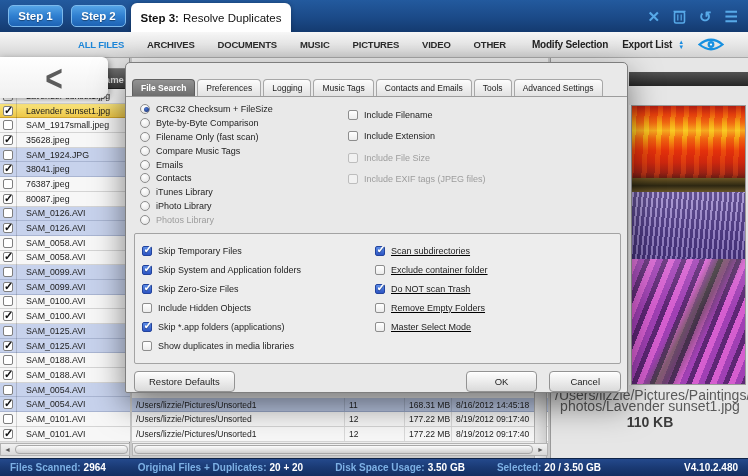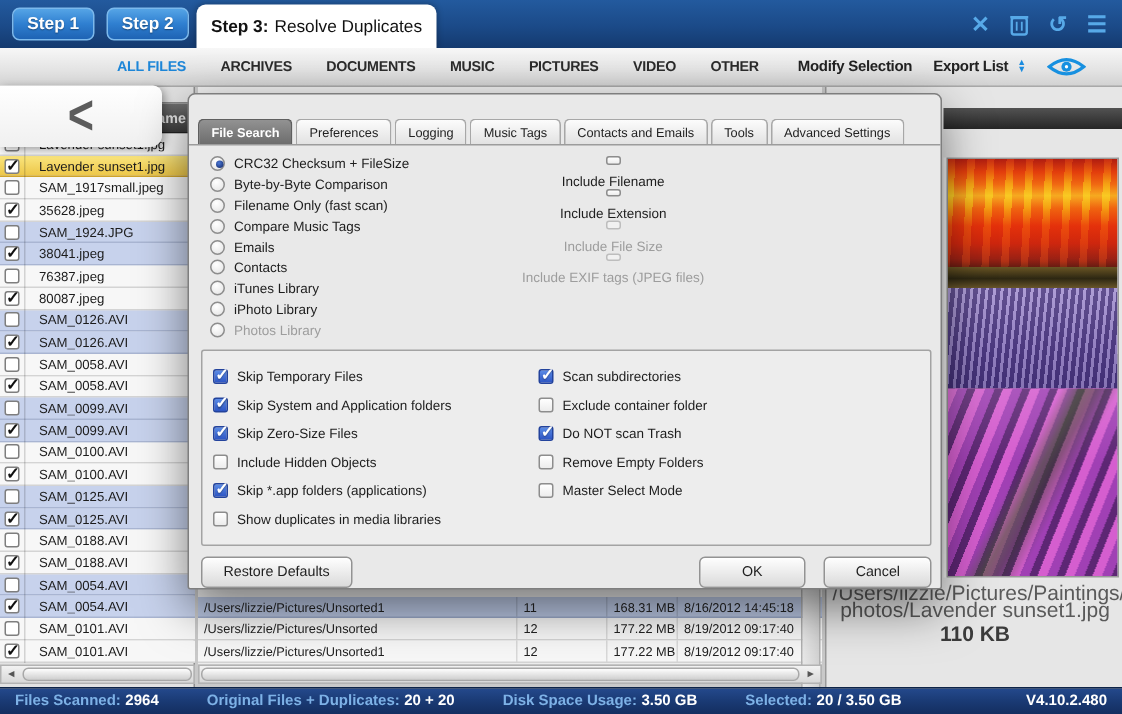--- a/index.html
+++ b/index.html
@@ -129,27 +129,27 @@
   .rrow.dis .lbl, .crow.dis .lbl { color:#9d9d9d; }
   .crow.dis .dcb { border-color:#bdbdbd; background:#f1f1f1; }
 
   .crow { display:flex; align-items:center; gap:6px; }
   .dcb { width:10px; height:10px; min-width:10px; background:linear-gradient(180deg,#fff,#ececec);
     border:1px solid #8d8d8d; border-radius:2px; position:relative; }
   .crow.on .dcb { background:linear-gradient(180deg,#5b8ce6 0%,#2d55c4 100%); border-color:#23439c; }
   .crow.on .dcb::after { content:"✓"; position:absolute; left:0.5px; top:-3.5px; font-size:11px; font-weight:bold; color:#fff;
     text-shadow:0 1px 1px rgba(0,0,0,.35); }
   .include-list { position:absolute; left:222px; top:41px; }
-  .include-list .crow { height:21.5px;flex-direction:column; }
+  .include-list .crow { height:21.5px; }
 
   .groupbox { position:absolute; left:8px; top:170px; width:487px; height:131px;
     border:1px solid #a3a3a3; border-radius:2px; background:#ededed; }
   .gb-col { position:absolute; top:7px; }
   .gb-col .crow { height:19px; }
-  .gb-left { left:7px; } .gb-right { left:224px; }
+  .gb-left { left:7px; } .gb-right { left:240px;text-decoration:underline; }
 
   .dlg-buttons { position:absolute; left:8px; top:308px; width:487px; display:flex; align-items:center; }
   .pbtn { background:linear-gradient(180deg,#fefefe,#dadada); border:1px solid #939393; border-radius:4px;
     font-size:9.5px; color:#1e1e1e; padding:4px 14px; box-shadow:0 1px 1px rgba(255,255,255,.8) inset; }
   .pbtn.restore { margin-right:auto; }
   .pbtn.ok { padding:4px 28px; margin-right:12px; }
   .pbtn.cancel { padding:4px 20px; }
 
   
   .back-panel { position:absolute; left:0; top:57px; width:108px; height:41px; z-index:5;

